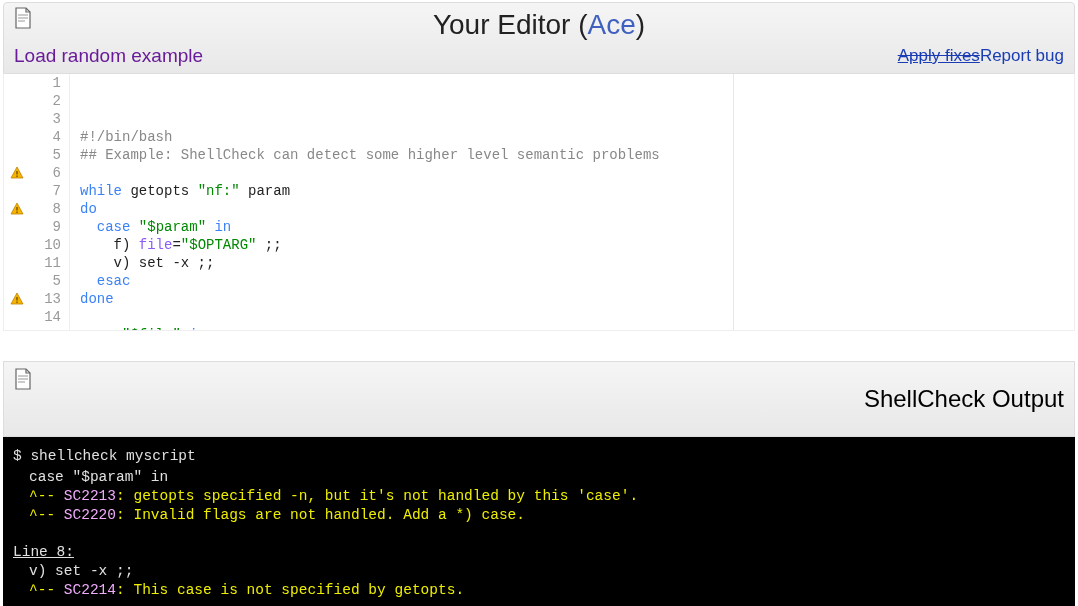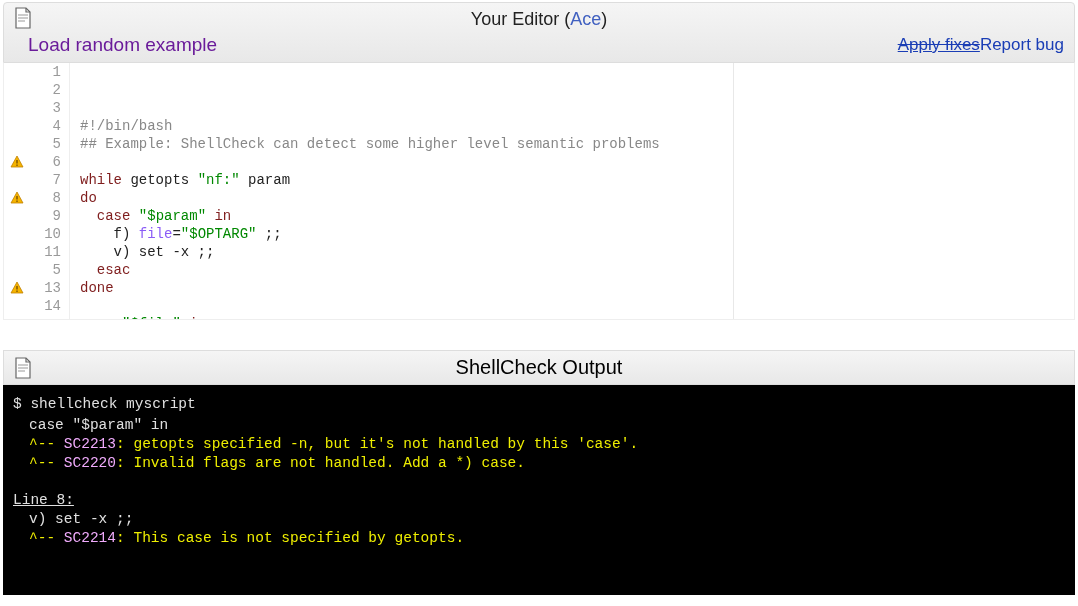--- a/index.html
+++ b/index.html
@@ -15,42 +15,41 @@
       border: 1px solid #ddd;
       border-radius: 4px 4px 0 0;
       padding: 4px 10px 6px 10px;
     }
     
     .header-top {
       display: flex;
       align-items: flex-start;
       justify-content: center;
       position: relative;
-      font-size: 18px;
+      font-size: 28px;
       padding: 2px 0;
     }
     
     .doc-icon {
       position: absolute;
       left: 0;
       top: 0;
       width: 18px;
       height: 22px;
     }
     
     .header-title { color: #222; }
     .header-title .ace-link { color: #4060c0; }
     
     .header-sub {
       display: flex;
       justify-content: space-between;
       align-items: center;
       font-size: 19px;
       margin-top: 2px;
-      margin-left: 14px;
     }
     
     .load-random { color: #6a1b9a; cursor: pointer; }
     
     .header-links {
       display: flex;
       font-size: 17px;
     }
     .apply-fixes { color: #1a3db5; text-decoration: line-through underline; cursor: pointer; }
     .report-bug { color: #1a3db5; cursor: pointer; }
@@ -100,37 +99,37 @@
     
     .vline {
       position: absolute;
       right: 340px;
       top: 0;
       bottom: 0;
       width: 1px;
       background: #e8e8e8;
     }
     
-    .tok-kw { color: #7f1d1d; }
+    .tok-kw { color: #3b82f6; }
     .tok-str { color: #008800; }
     .tok-cmt { color: #888888; }
     .tok-var { color: #8b5cf6; }
     .tok-plain { color: #222; }
     
     .output-panel { margin-top: 30px; }
     
     .output-header {
       background: linear-gradient(to bottom, #f5f5f5, #e8e8e8);
       border: 1px solid #ddd;
       display: flex;
       align-items: center;
-      padding: 5px 10px;
-      font-size: 20px;
-      position: relative;
-      justify-content: center;
+      padding: 23px 10px;
+      font-size: 24px;
+      position: relative;
+      justify-content: flex-end;
     }
     .output-header .doc-icon { position: absolute; left: 10px; top: 6px; }
     
     .terminal {
       background: #000;
       color: #e0e0e0;
       font-family: Menlo, Monaco, Consolas, "Courier New", monospace;
       font-size: 14.5px;
       line-height: 19px;
       padding: 10px 10px 14px 10px;

